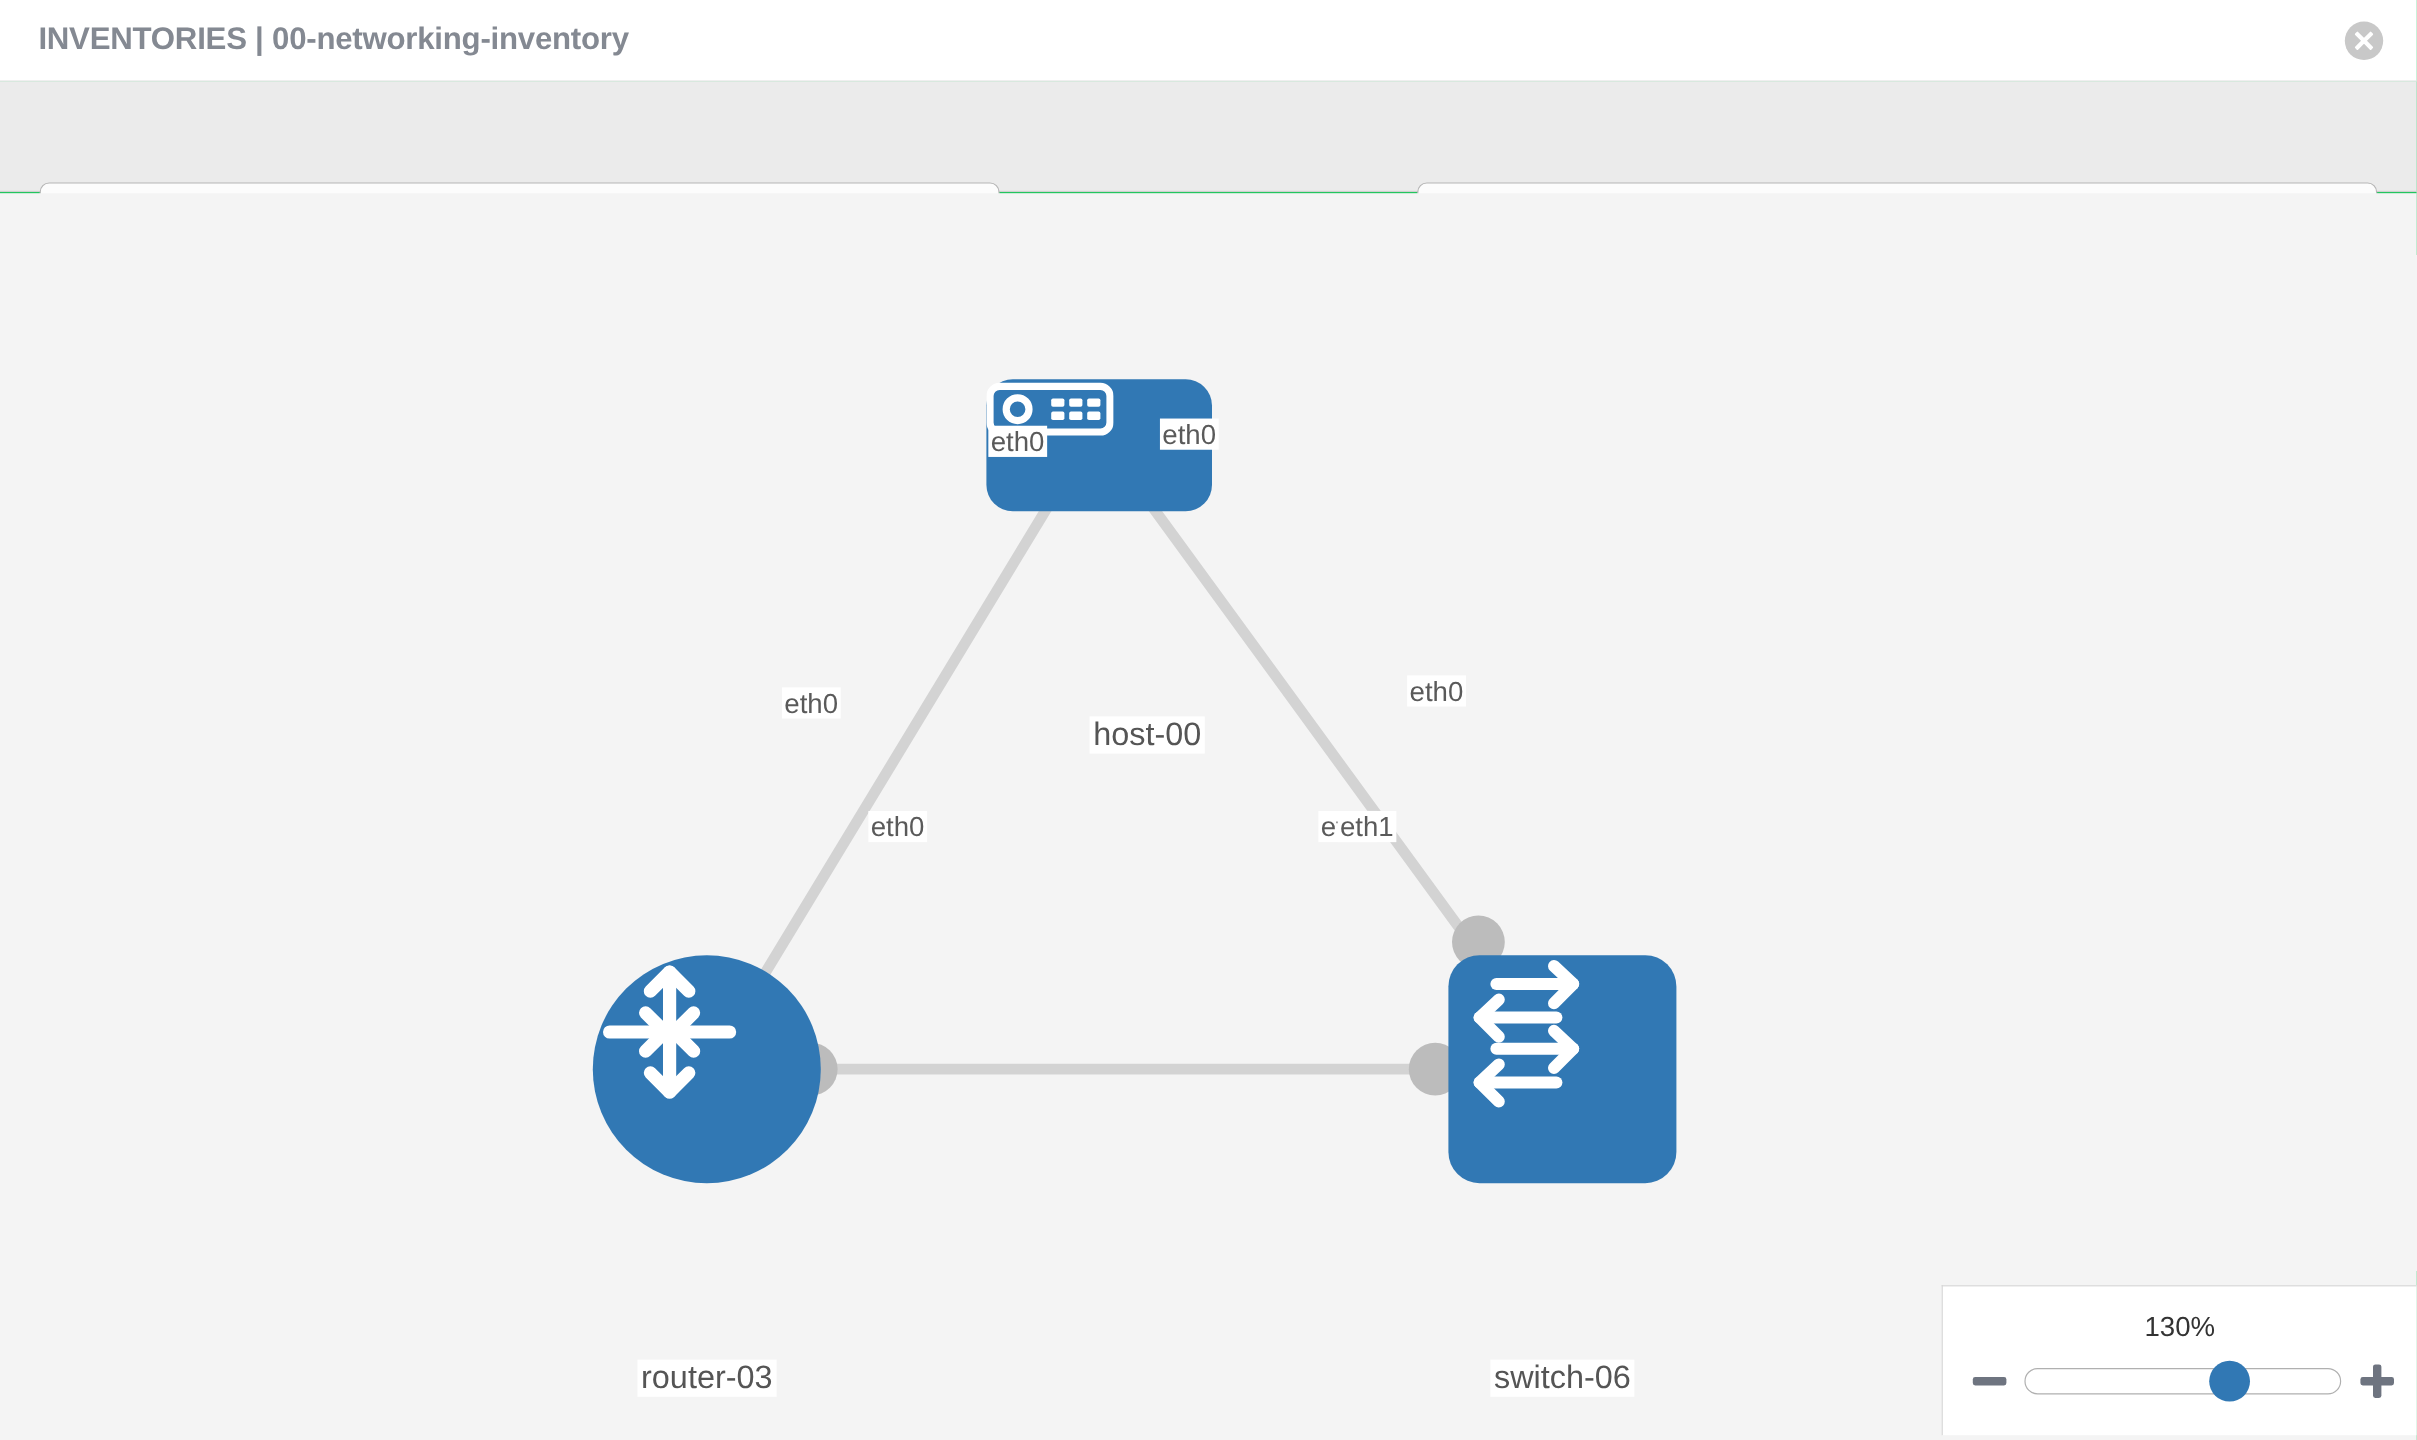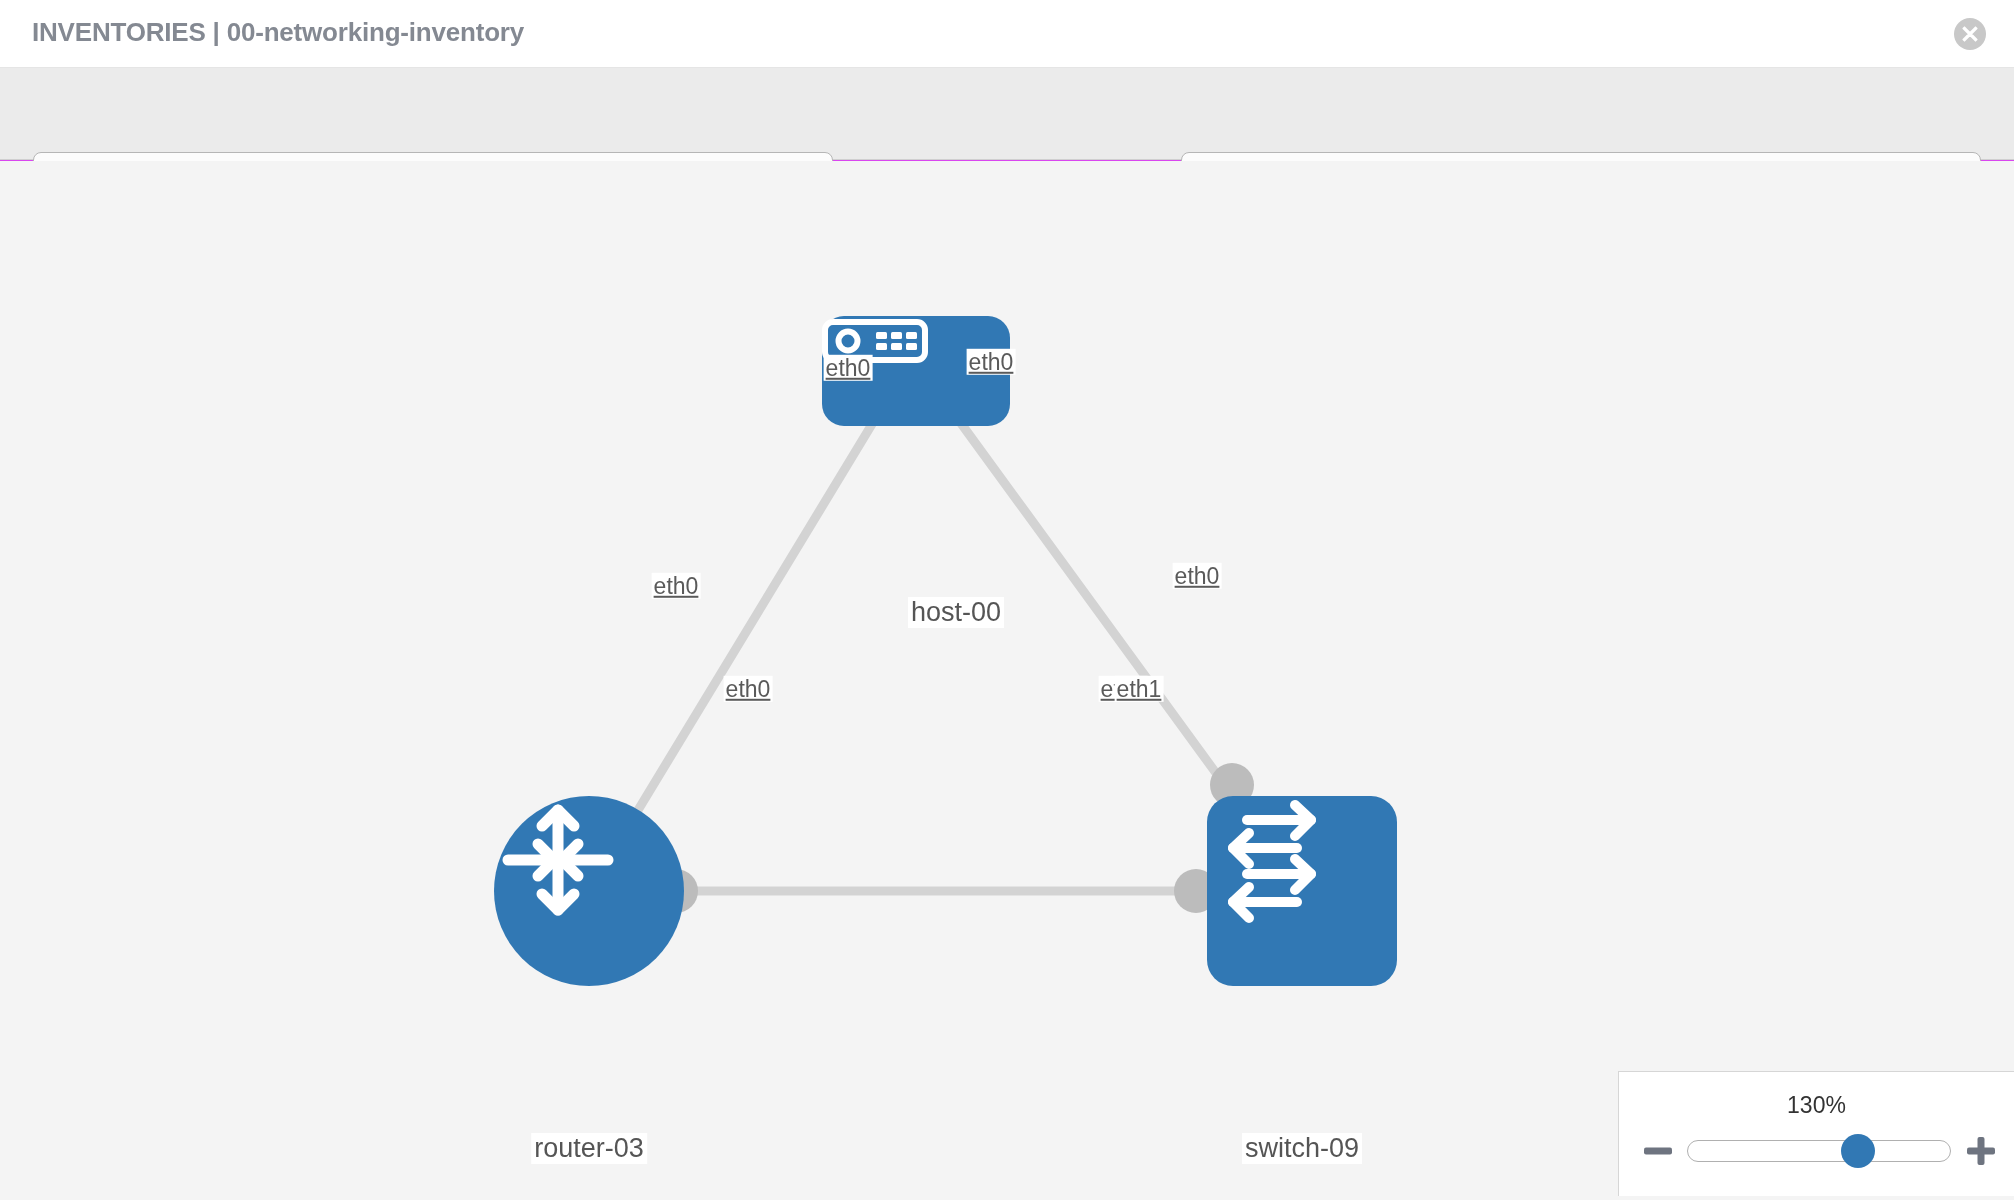--- a/index.html
+++ b/index.html
@@ -2,21 +2,21 @@
 <html><head>
 <meta charset="utf-8">
 <style>
   * { box-sizing: border-box; margin: 0; padding: 0; }
   html, body {
     width: 2014px; height: 1200px;
     font-family: "Liberation Sans", sans-serif;
     background: #f5f5f5;
     overflow: hidden;
   }
-  #app { position: relative; width: 2014px; height: 1200px; background: #d946ef; }
+  #app { position: relative; width: 2014px; height: 1200px; background: #22c55e; }
 
   
   .header {
     position: absolute; left: 0; top: 0; width: 2014px; height: 68px;
     background: #ffffff; border-bottom: 1px solid #e5e5e5;
   }
   .header-title {
     position: absolute; left: 32px; top: 17px;
     font-size: 26px; font-weight: bold; color: #848992;
     letter-spacing: -0.2px; white-space: nowrap;
@@ -76,21 +76,21 @@
     background: #ffffff; padding: 0 3px; white-space: nowrap;
     transform: translateX(-50%); line-height: 1.15;
   }
   .port {
     position: absolute; width: 44px; height: 44px; border-radius: 50%;
     background: #bcbcbc; transform: translate(-50%, -50%); cursor: pointer;
   }
   .iface-label {
     position: absolute; font-size: 23px; color: #5a5a5a;
     background: #ffffff; padding: 0 2px; white-space: nowrap;
-    transform: translate(-50%, -50%); line-height: 1.15; text-decoration: underline;
+    transform: translate(-50%, -50%); line-height: 1.15;
   }
 
   
   .zoom-panel {
     position: absolute; right: 0; bottom: 4px; width: 396px; height: 125px;
     background: #ffffff; border: 1px solid #d6d6d6; border-right: none; border-bottom: none;
   }
   .zoom-value {
     position: absolute; top: 20px; left: 0; width: 100%;
     text-align: center; font-size: 23px; color: #333333;
@@ -212,21 +212,21 @@
             <polyline points="88,9 104,24 88,40"></polyline>
             <line x1="90" y1="52" x2="26" y2="52"></line>
             <polyline points="42,37 26,52 42,68"></polyline>
             <line x1="40" y1="78" x2="104" y2="78"></line>
             <polyline points="88,63 104,78 88,94"></polyline>
             <line x1="90" y1="106" x2="26" y2="106"></line>
             <polyline points="42,91 26,106 42,122"></polyline>
           </g>
         </svg>
       </div>
-      <div class="node-label" style="left:1302px; top:972px;">switch-09</div>
+      <div class="node-label" style="left:1302px; top:972px;">switch-06</div>
     </div>
 
     <div class="iface-label" style="left:848px;  top:207px;">eth0</div>
     <div class="iface-label" style="left:991px;  top:201px;">eth0</div>
     <div class="iface-label" style="left:676px;  top:425px;">eth0</div>
     <div class="iface-label" style="left:1197px; top:415px;">eth0</div>
     <div class="iface-label" style="left:748px;  top:528px;">eth0</div>
     <div class="iface-label" style="left:1123px; top:528px;">eth0</div>
     <div class="iface-label" style="left:1139px; top:528px;">eth1</div>
 

